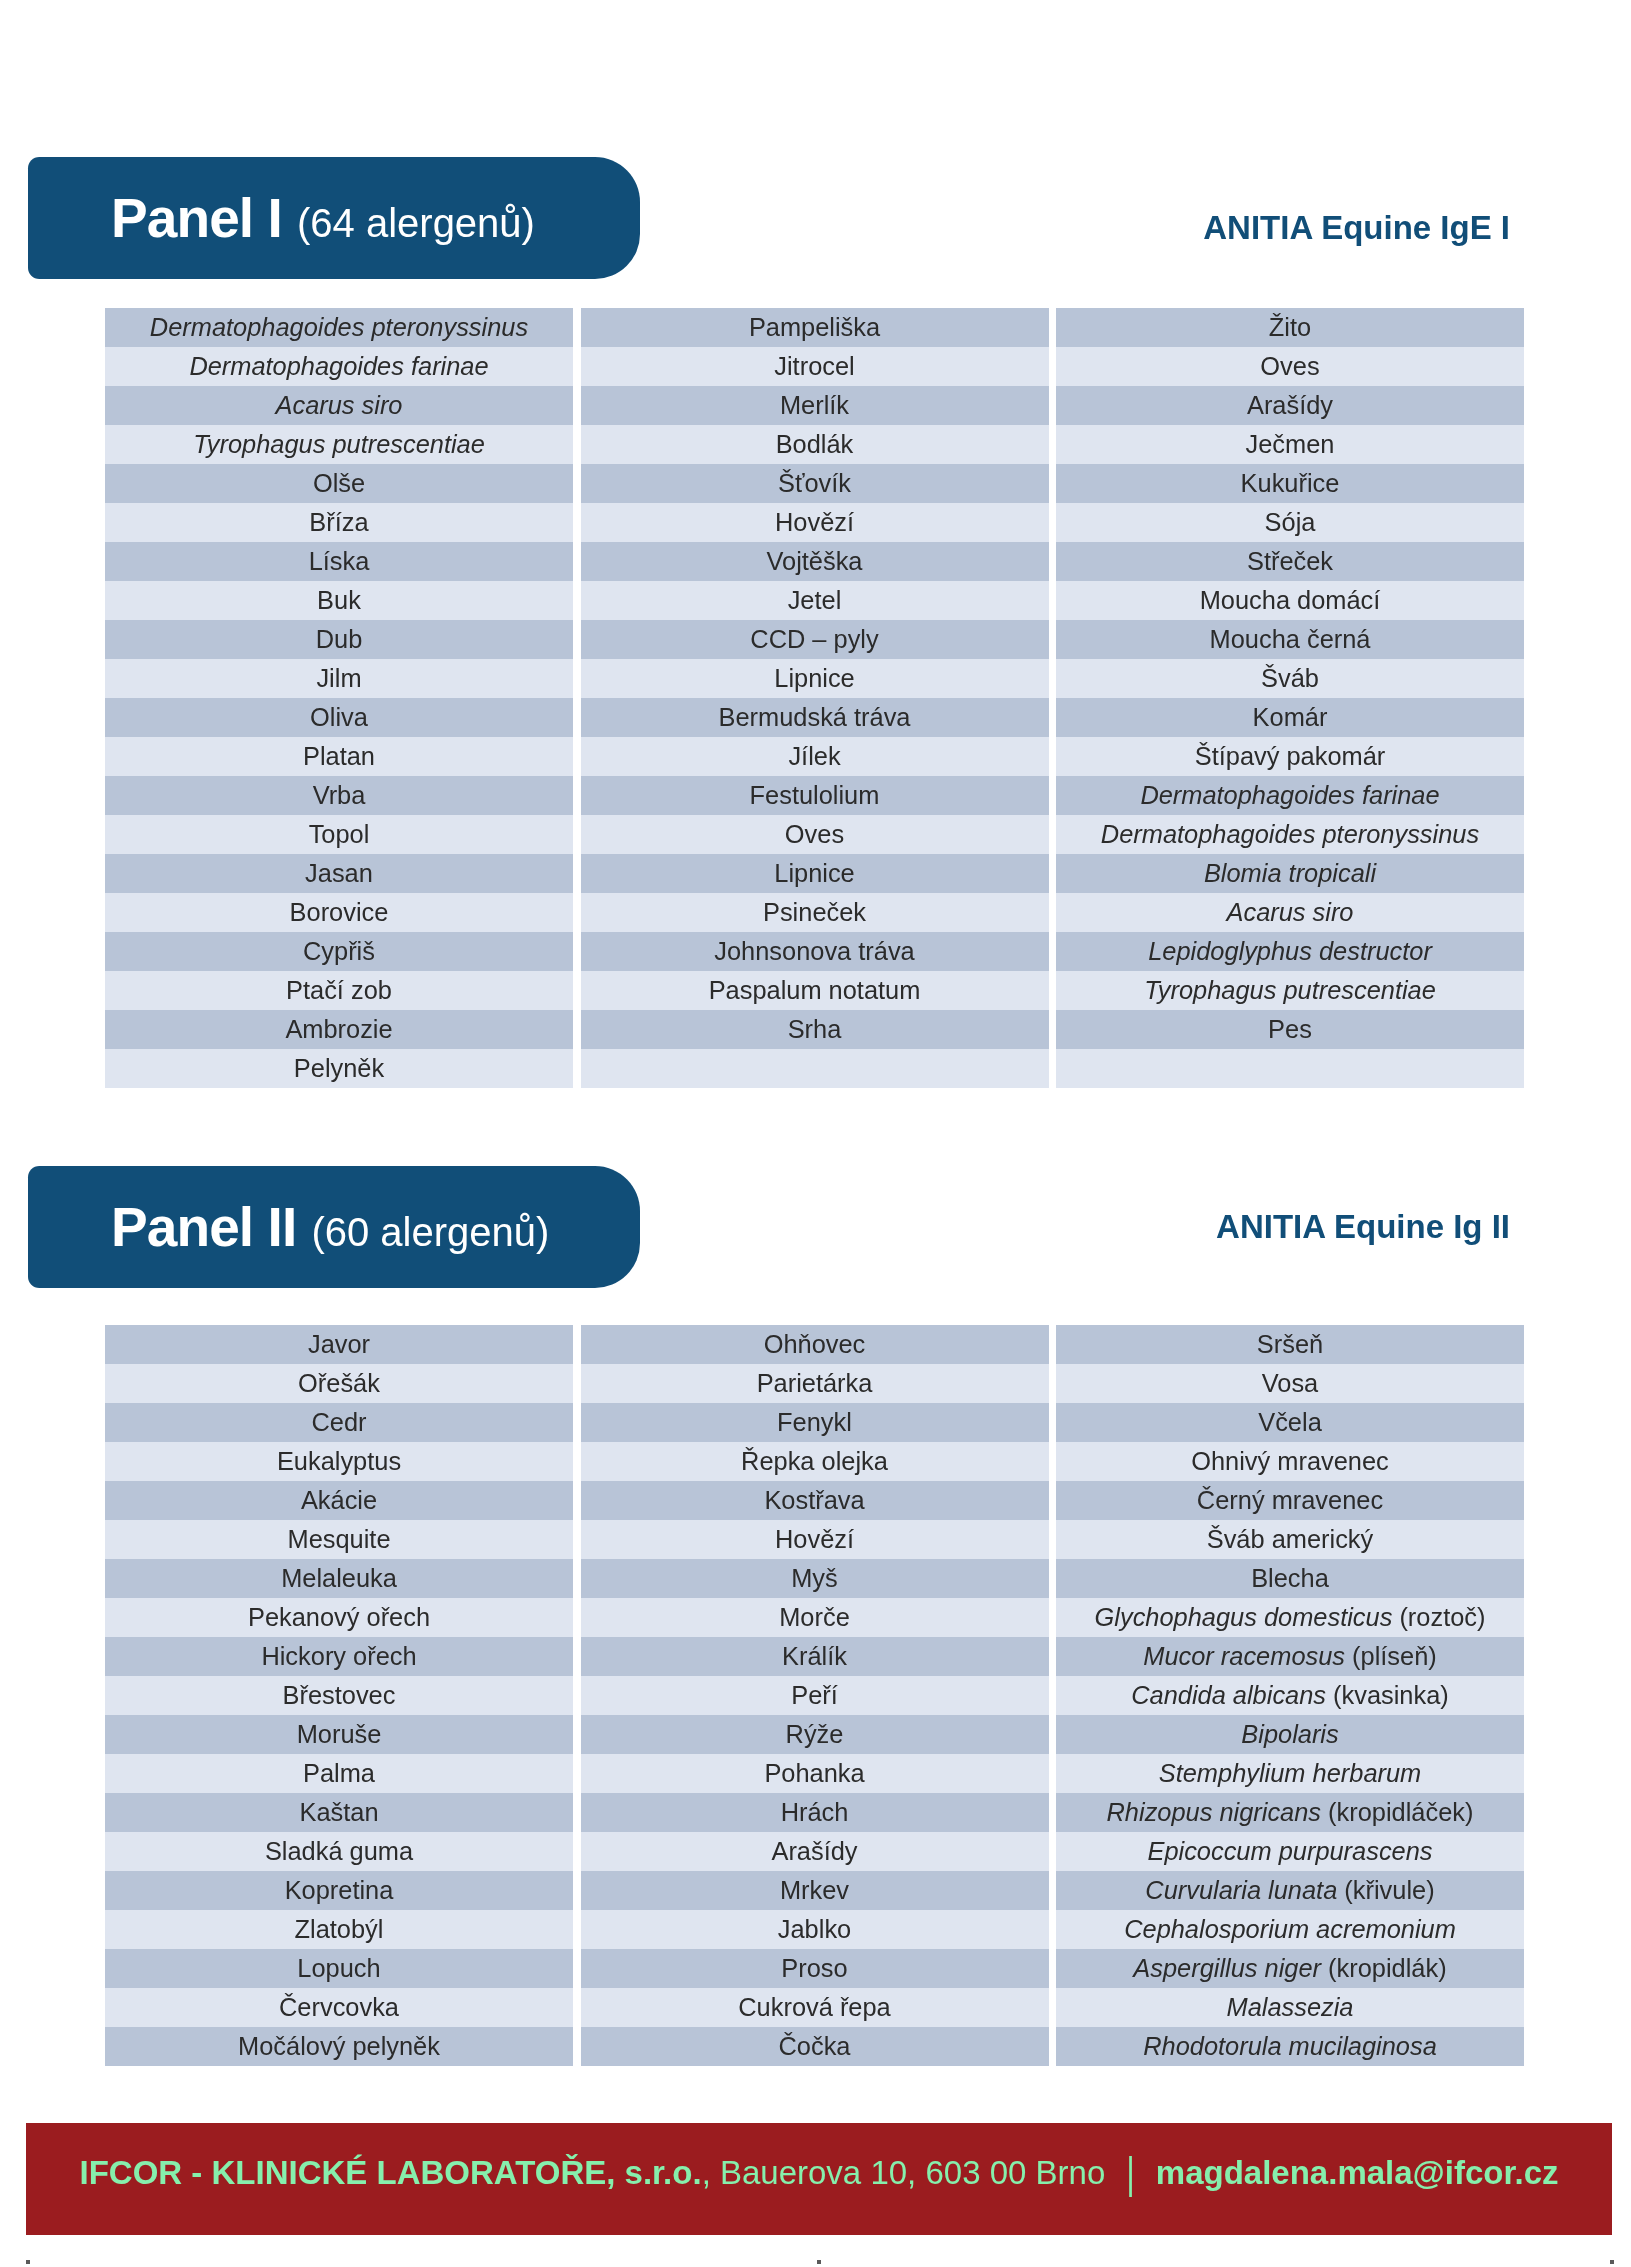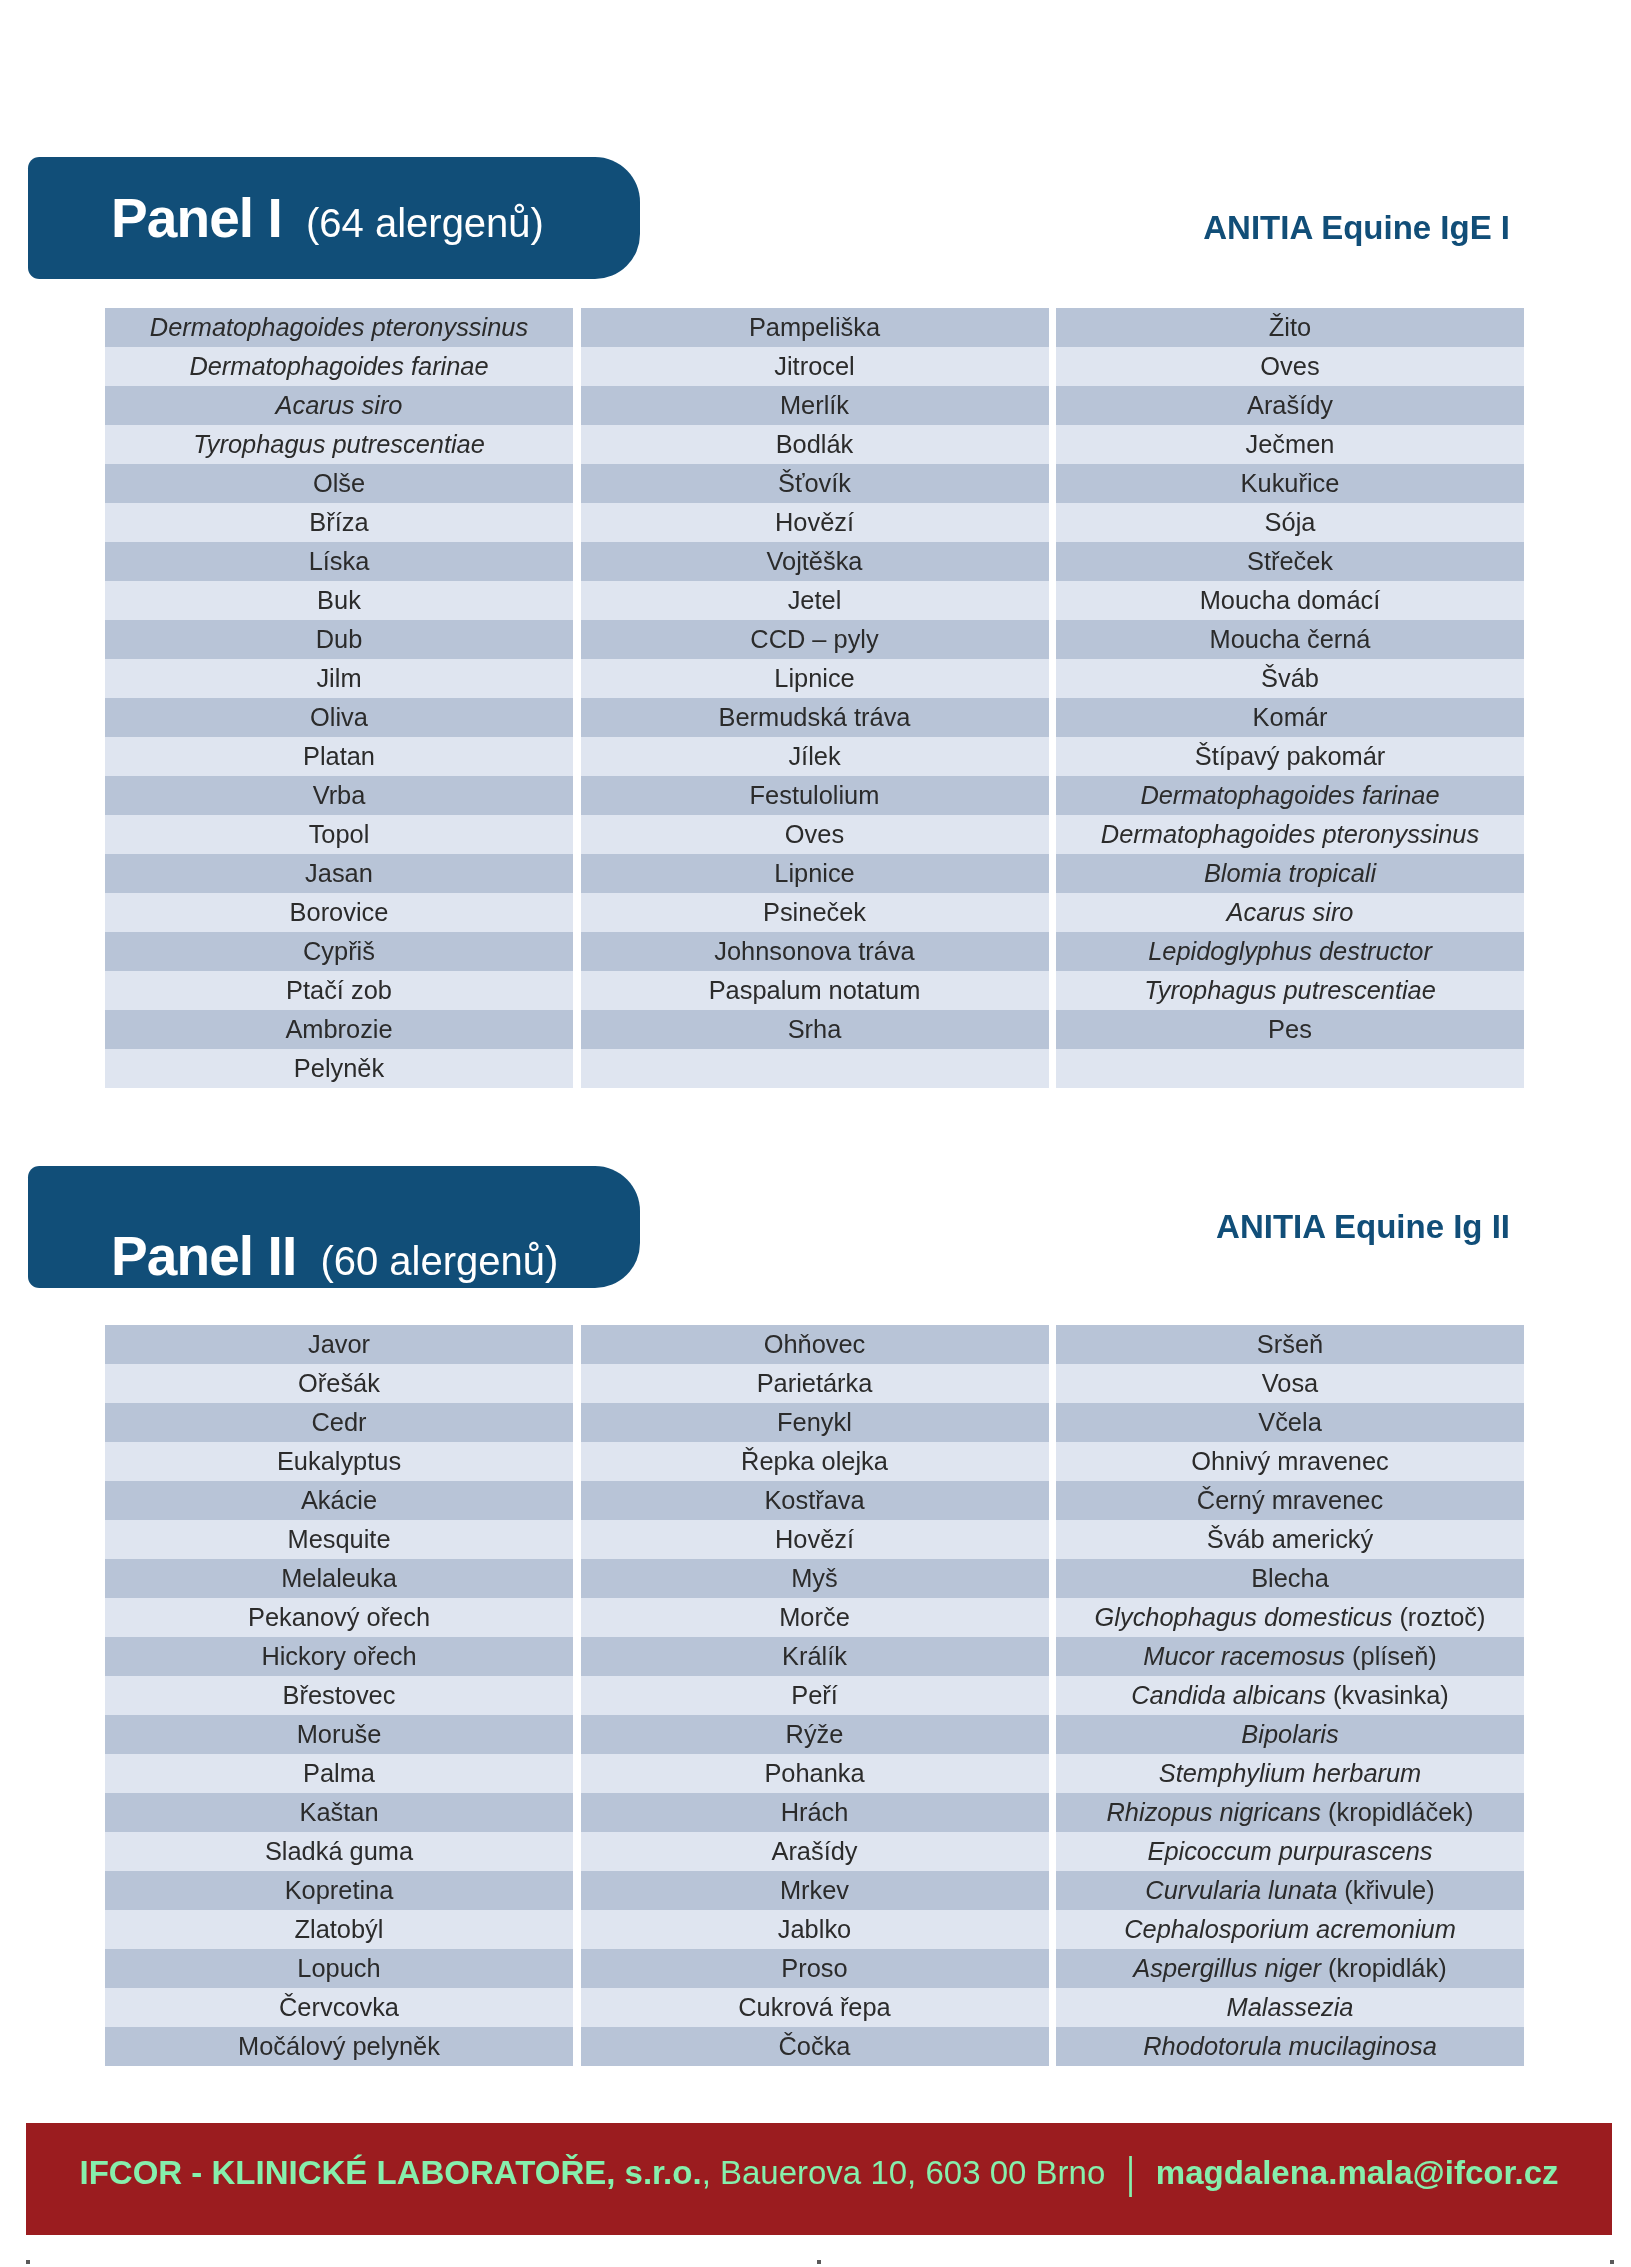--- a/index.html
+++ b/index.html
@@ -17,24 +17,24 @@
     overflow:hidden;
   }
   .panel-badge{
     position:absolute;left:28px;width:612px;height:122px;
     background:var(--panel-blue);
     border-radius:11.3px 45px 45px 11.3px;
     display:flex;align-items:center;padding-left:83px;
     color:#ffffff;
   }
   .badge-1{top:157px;}
-  .badge-2{top:1166px;align-items:flex-end;}
+  .badge-2{top:1166px;}
   .badge-inner{white-space:nowrap;}
   .panel-title{font-size:55px;font-weight:700;letter-spacing:-0.9px;}
-  .panel-subtitle{font-size:40px;font-weight:400;margin-left:24px;}
+  .panel-subtitle{font-size:40px;font-weight:400;margin-left:15px;}
   .product{
     position:absolute;right:122px;text-align:right;
     font-size:33px;font-weight:700;color:var(--panel-blue);
     white-space:nowrap;
   }
   .product-1{top:209px;}
   .product-2{top:1208px;}
   .allergen-grid{
     position:absolute;left:105px;width:1419px;
     display:grid;grid-template-columns:repeat(3,1fr);

